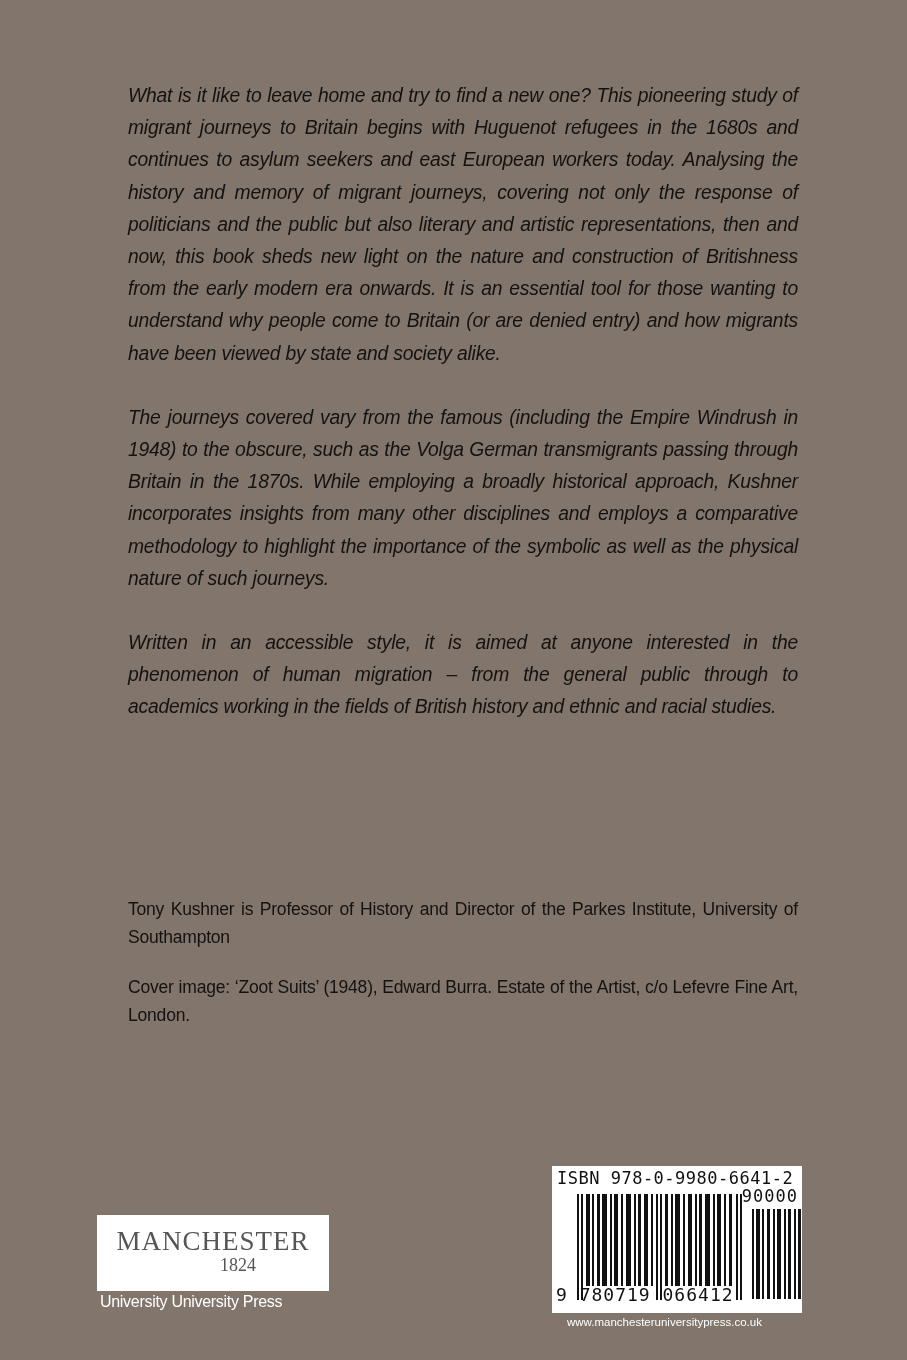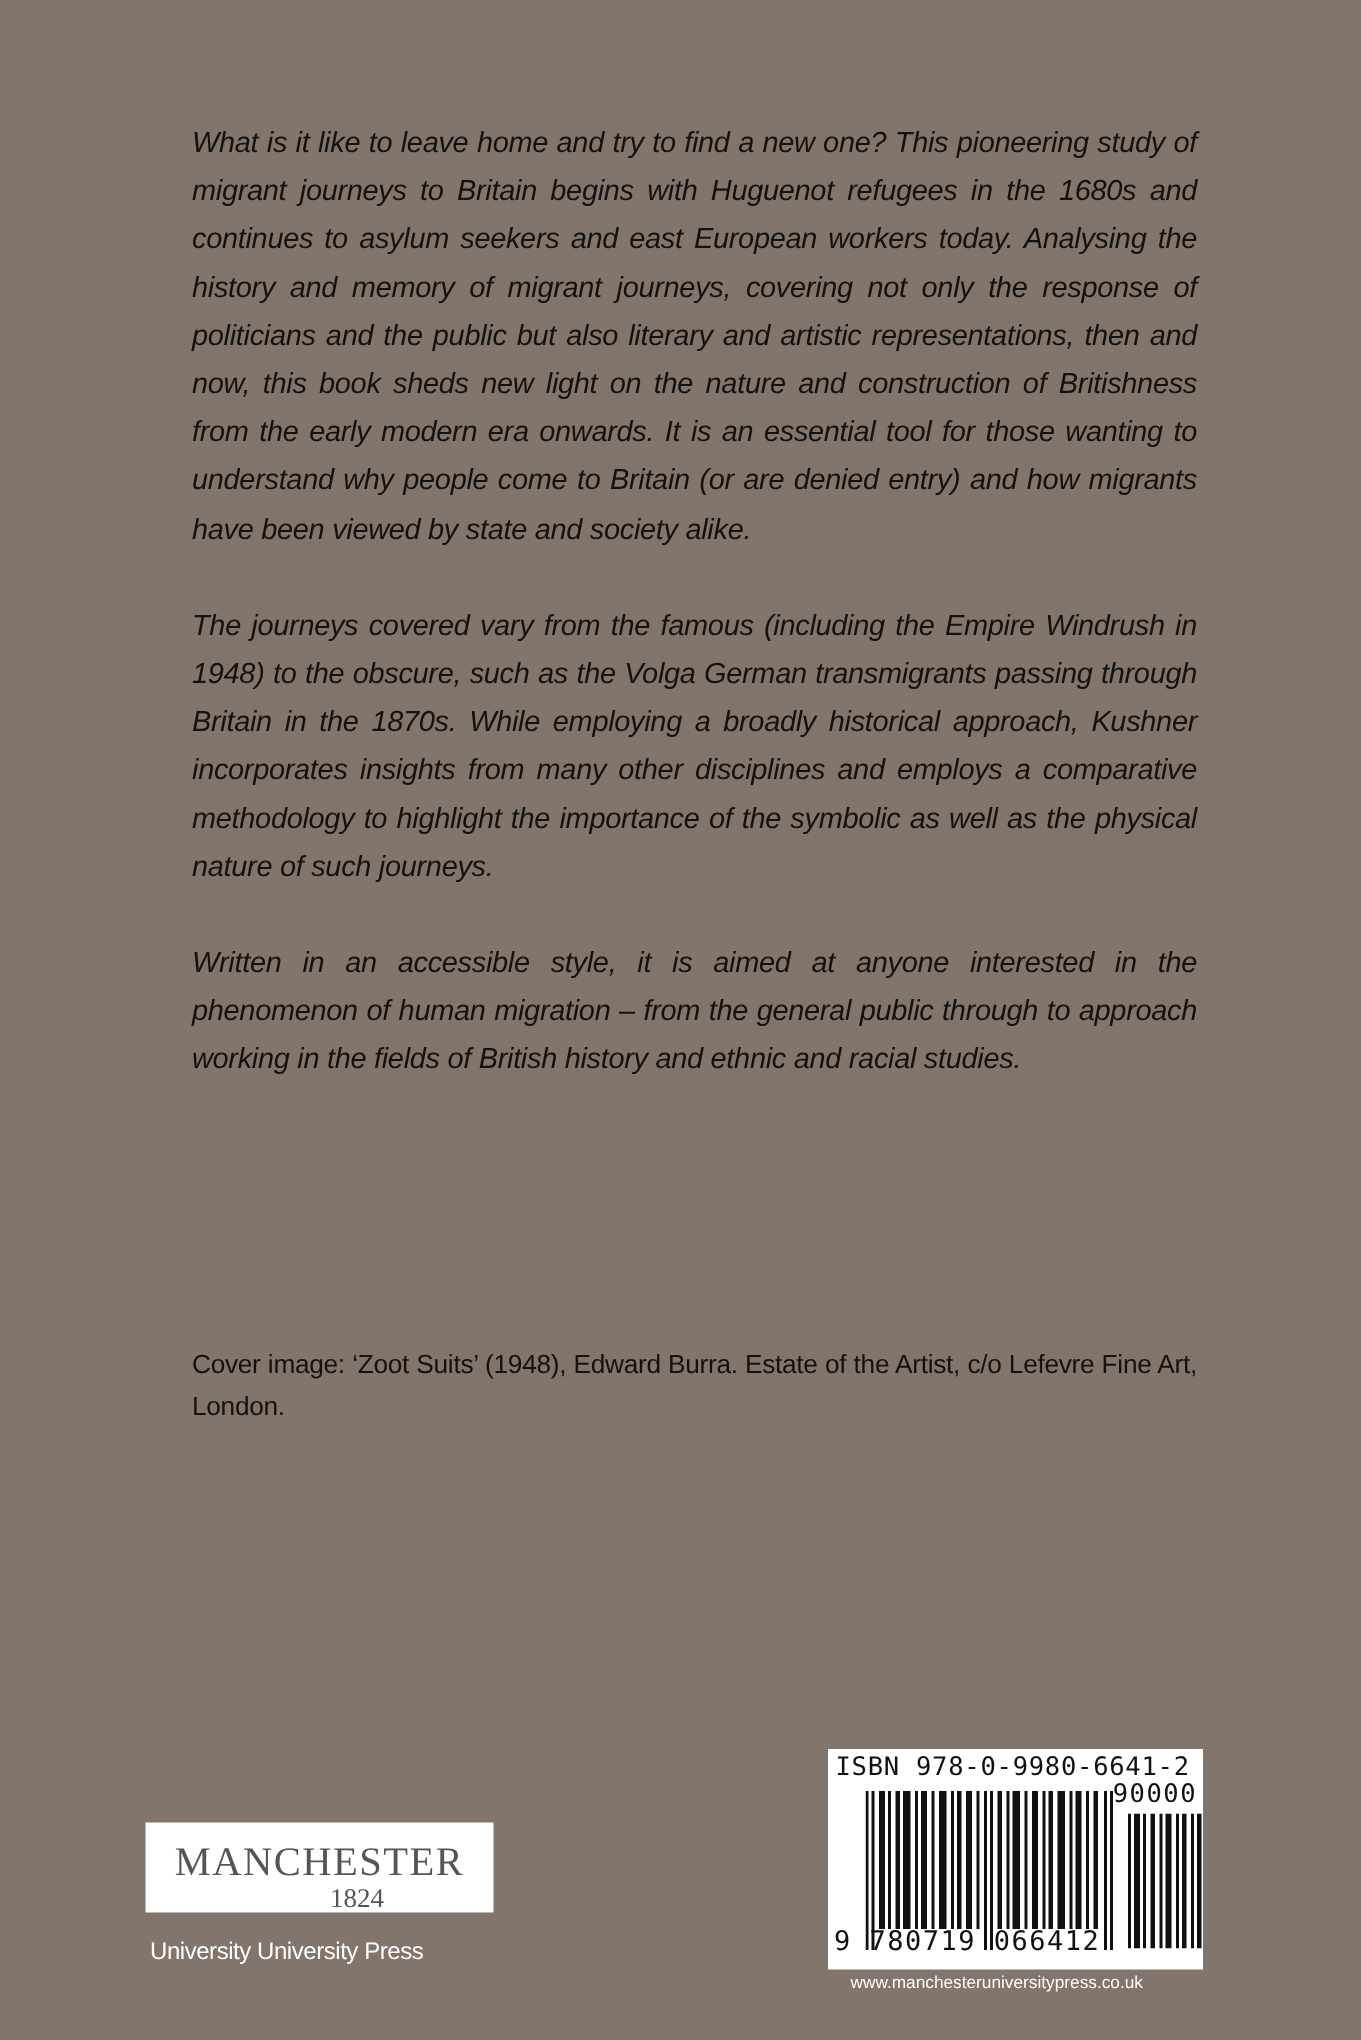--- a/index.html
+++ b/index.html
@@ -11,21 +11,21 @@
       position:absolute; left:128px; top:80px; width:670px;
       font-size:19.3px; line-height:32.2px; text-align:justify; letter-spacing:-0.2px;
     }
     .blurb p { margin:0 0 32px 0;font-style:italic; }
     .bio {
       position:absolute; left:128px; top:895px; width:670px;
       font-size:17.5px; line-height:28px; text-align:justify; letter-spacing:-0.2px;
     }
     .bio p { margin:0 0 22px 0; }
     .logo-box {
-      position:absolute; left:97px; top:1215px; width:232px; height:60px; background:#fff;
+      position:absolute; left:97px; top:1215px; width:232px; height:76px; background:#fff;
       text-align:center; font-family:"Liberation Serif", serif; color:#555;
     }
     .logo-word { font-size:27px; letter-spacing:1px; margin-top:12px; line-height:28px; }
     .logo-year { font-size:18px; line-height:20px; padding-left:50px; }
     .press-name {
       position:absolute; left:100px; top:1293px; font-size:16px; color:#fff; letter-spacing:-0.3px;
     }
     .barcode-box {
       position:absolute; left:552px; top:1166px; width:250px; height:147px; background:#fff;
       font-family:"DejaVu Sans Mono", monospace; color:#111;
@@ -36,24 +36,25 @@
     .bars-addon { position:absolute; left:200px; top:43px; width:50px; height:90px; }
     .ean-digits { position:absolute; left:4px; top:118px; font-size:18px; letter-spacing:1px; background:transparent; }
     .url { position:absolute; left:567px; top:1316px; font-size:11.5px; color:#fff; }
   </style>
 </head>
 <body>
 
 <div class="blurb">
   <p>What is it like to leave home and try to find a new one? This pioneering study of migrant journeys to Britain begins with Huguenot refugees in the 1680s and continues to asylum seekers and east European workers today. Analysing the history and memory of migrant journeys, covering not only the response of politicians and the public but also literary and artistic representations, then and now, this book sheds new light on the nature and construction of Britishness from the early modern era onwards. It is an essential tool for those wanting to understand why people come to Britain (or are denied entry) and how migrants have been viewed by state and society alike.</p>
   <p>The journeys covered vary from the famous (including the Empire Windrush in 1948) to the obscure, such as the Volga German transmigrants passing through Britain in the 1870s. While employing a broadly historical approach, Kushner incorporates insights from many other disciplines and employs a comparative methodology to highlight the importance of the symbolic as well as the physical nature of such journeys.</p>
-  <p>Written in an accessible style, it is aimed at anyone interested in the phenomenon of human migration – from the general public through to approach working in the fields of British history and ethnic and racial studies.</p>
+  <p>Written in an accessible style, it is aimed at anyone interested in the phenomenon of human migration – from the general public through to academics working in the fields of British history and ethnic and racial studies.</p>
 </div>
 
 <div class="bio">
+  <p>Tony Kushner is Professor of History and Director of the Parkes Institute, University of Southampton</p>
   <p>Cover image: ‘Zoot Suits’ (1948), Edward Burra. Estate of the Artist, c/o Lefevre Fine Art, London.</p>
 </div>
 
 <div class="logo-box">
   <div class="logo-word">MANCHESTER</div>
   <div class="logo-year">1824</div>
 </div>
 <div class="press-name">University University Press</div>
 
 <div class="barcode-box">

